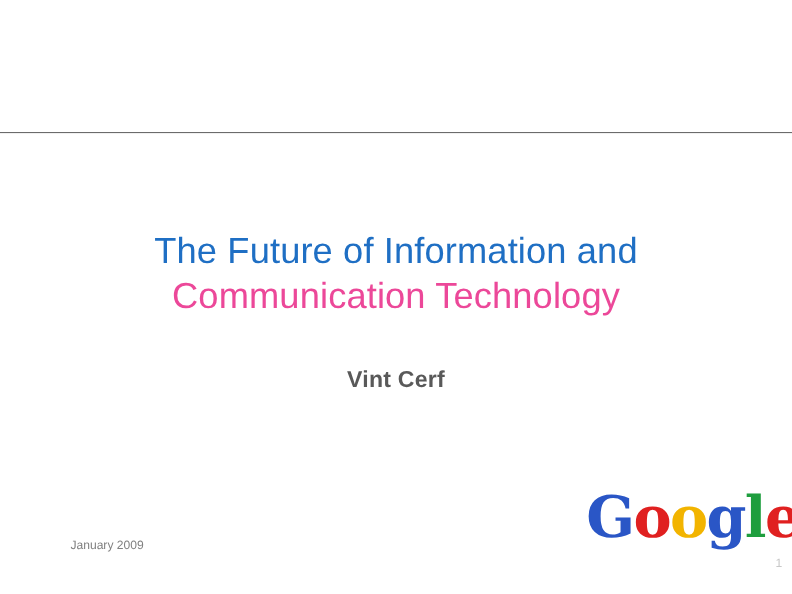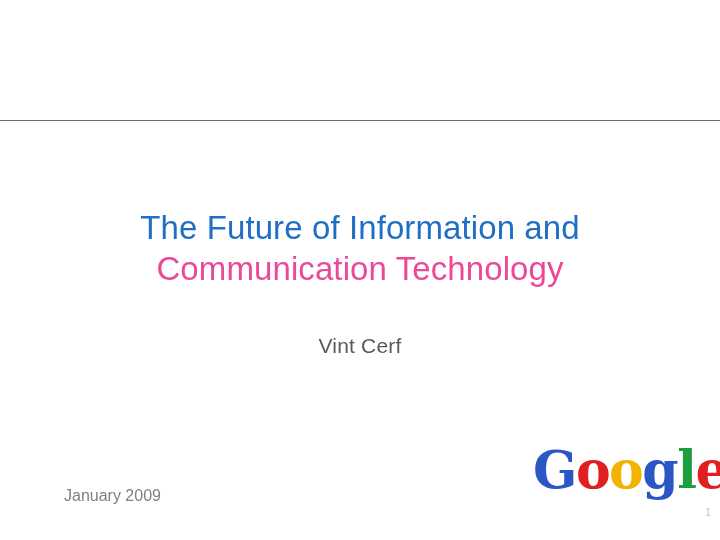--- a/index.html
+++ b/index.html
@@ -62,21 +62,21 @@
     letter-spacing: 0.2px;
   }
 
   
   .date-text {
     position: absolute;
     left: 64px;
     top: 488px;
     color: #808080;
     font-family: "Liberation Sans", sans-serif;
-    font-size: 16px;
+    font-size: 11px;
     font-weight: 400;
     line-height: 16px;
   }
 
   
   .logo {
     position: absolute;
     left: 533px;
     top: 441px;
     font-family: "DejaVu Serif", serif;
@@ -113,21 +113,21 @@
 
 <div class="slide">
 
   <div class="header-rule" style="background: rgb(107, 107, 107);"></div>
 
   <div class="title-block">
     <span class="title-line" style="color: rgb(31, 111, 196);">The Future of Information and</span>
     <span class="title-line" style="color: #ec4899;">Communication Technology</span>
   </div>
 
-  <div class="presenter" style="color: rgb(89, 89, 89);">Vint Cerf</div>
+  <div class="presenter" style="color: rgb(89, 89, 89); font-weight: bold;">Vint Cerf</div>
 
   <div class="date-text" style="color: rgb(128, 128, 128);">January 2009</div>
 
   <div class="logo">
     <span style="color: rgb(42, 86, 198);">G</span><span style="color: rgb(224, 32, 32);">o</span><span style="color: rgb(242, 180, 0);">o</span><span style="color: rgb(42, 86, 198);">g</span><span style="color: rgb(30, 158, 62);">l</span><span style="color: rgb(224, 32, 32);">e</span><span class="tm">™</span>
   </div>
 
   <div class="page-number" style="color: rgb(200, 200, 200);">1</div>
 
 </div>

